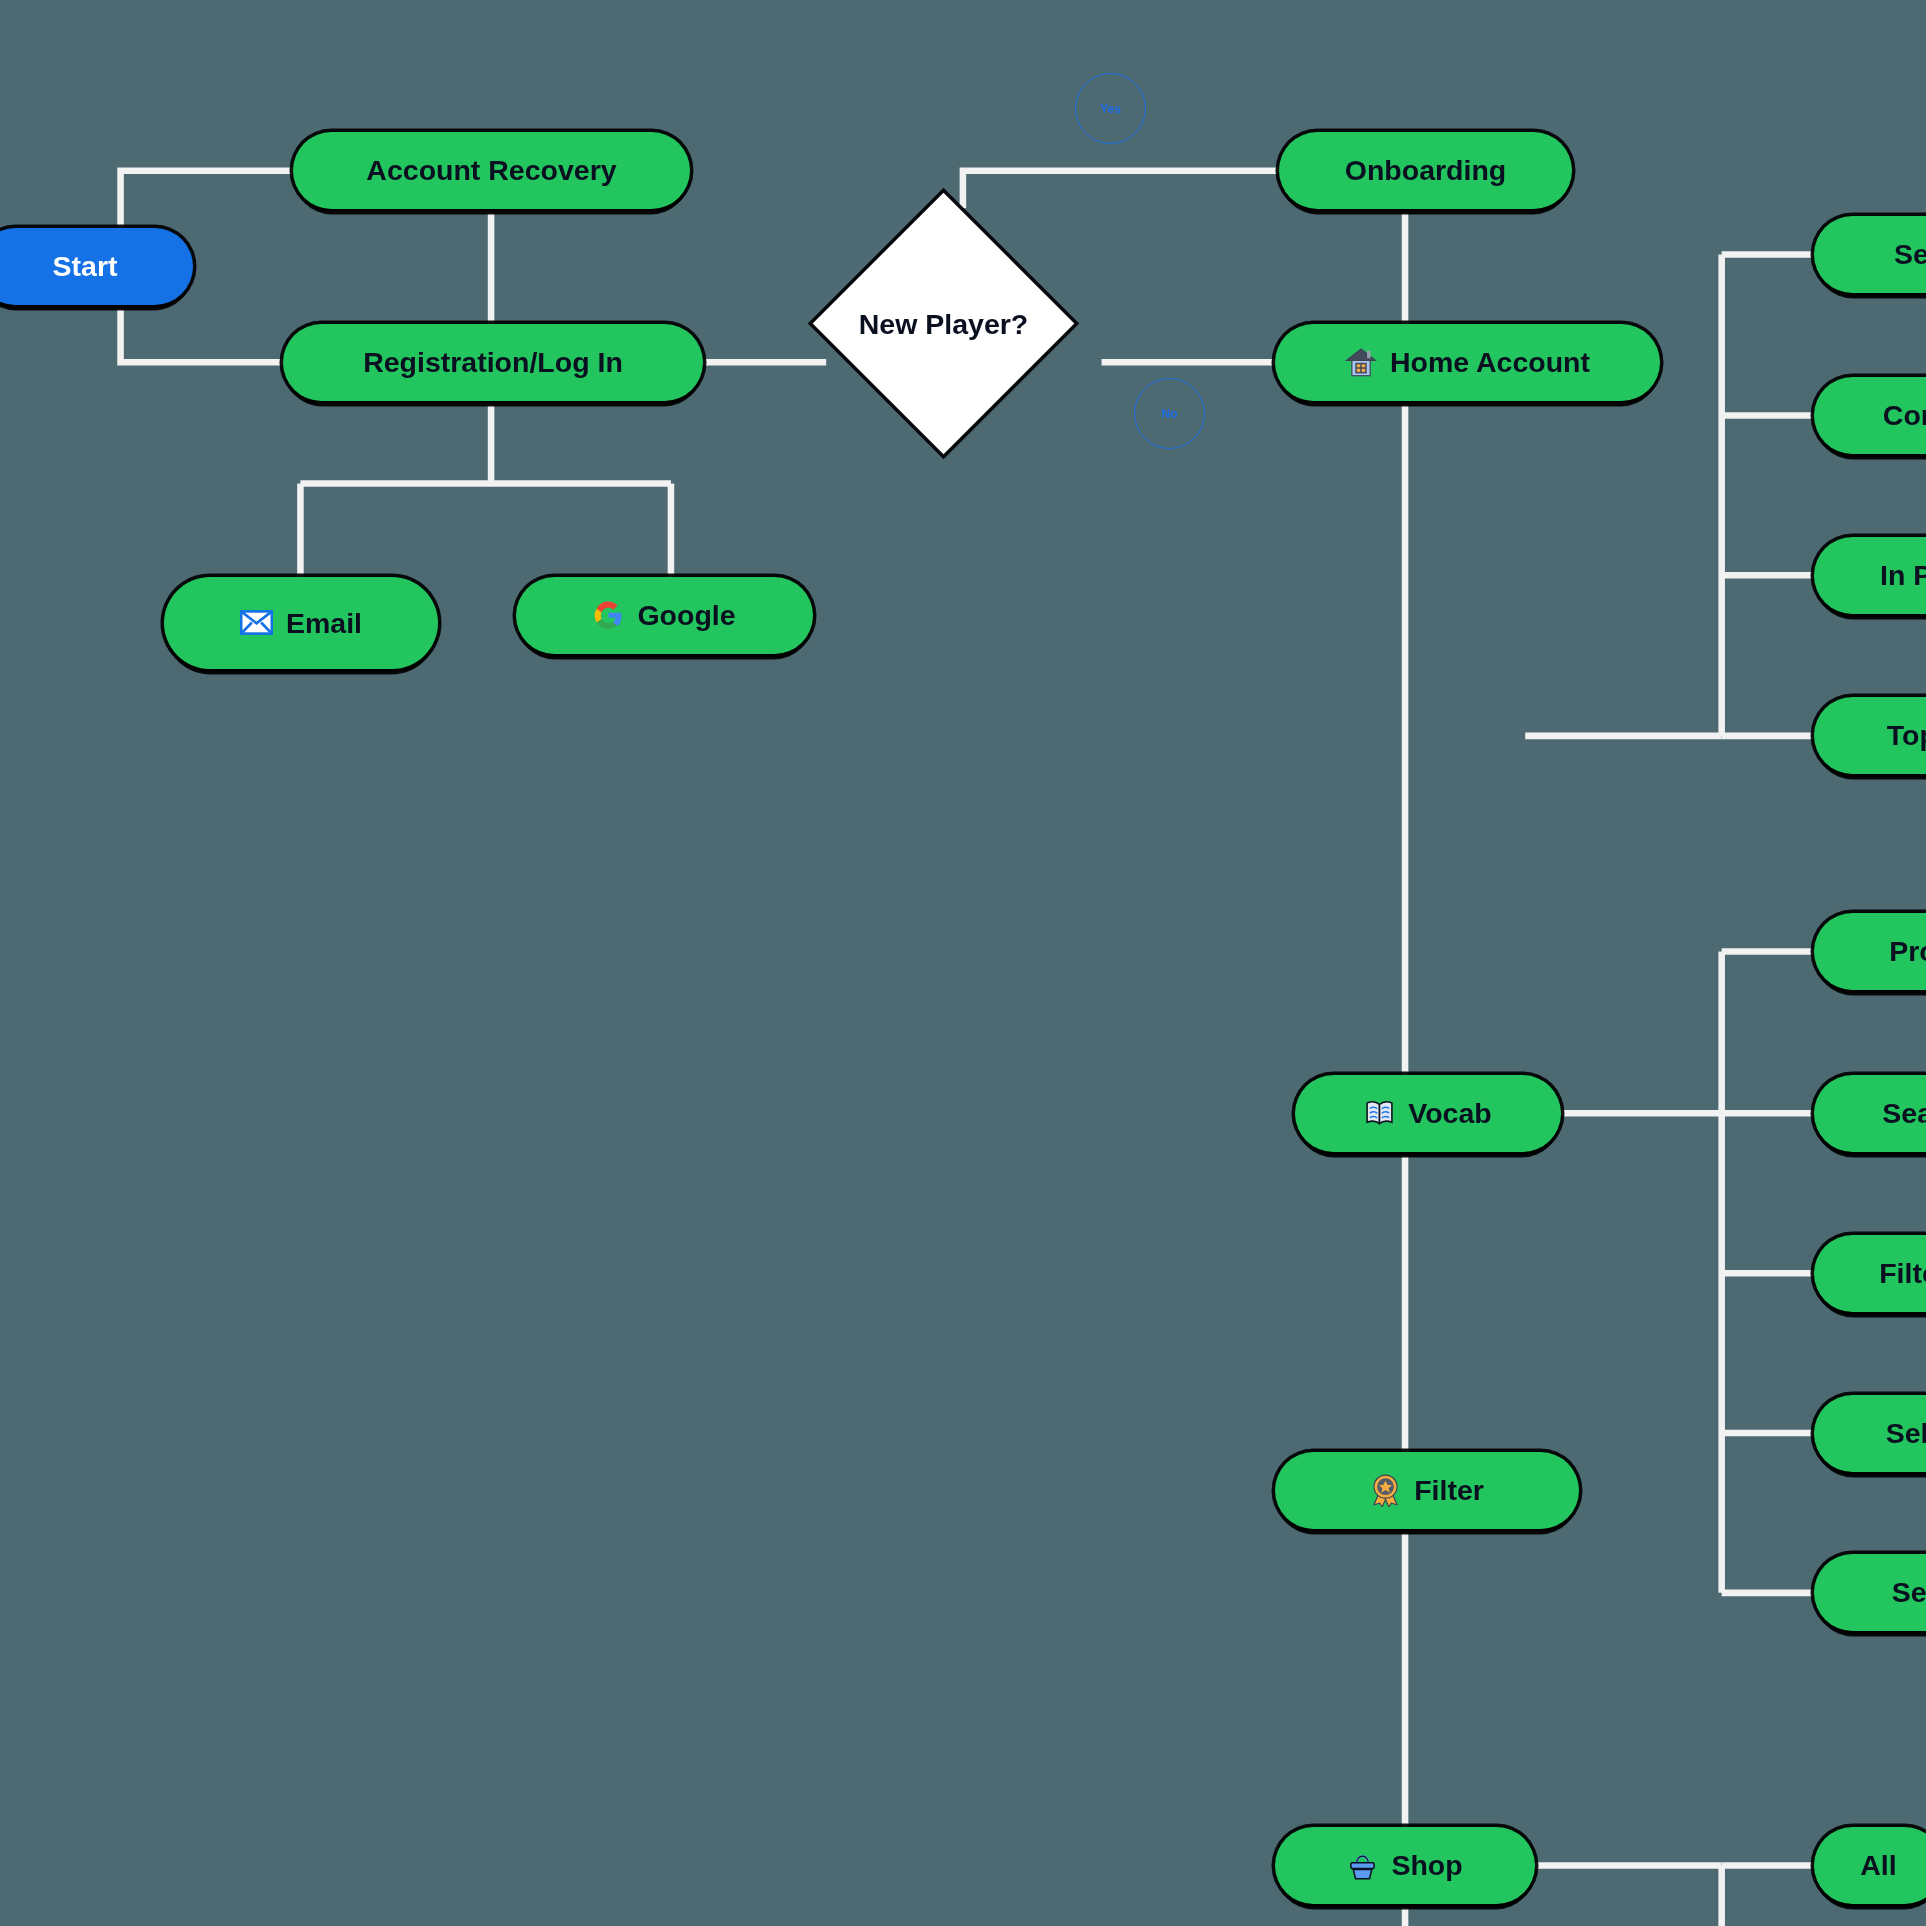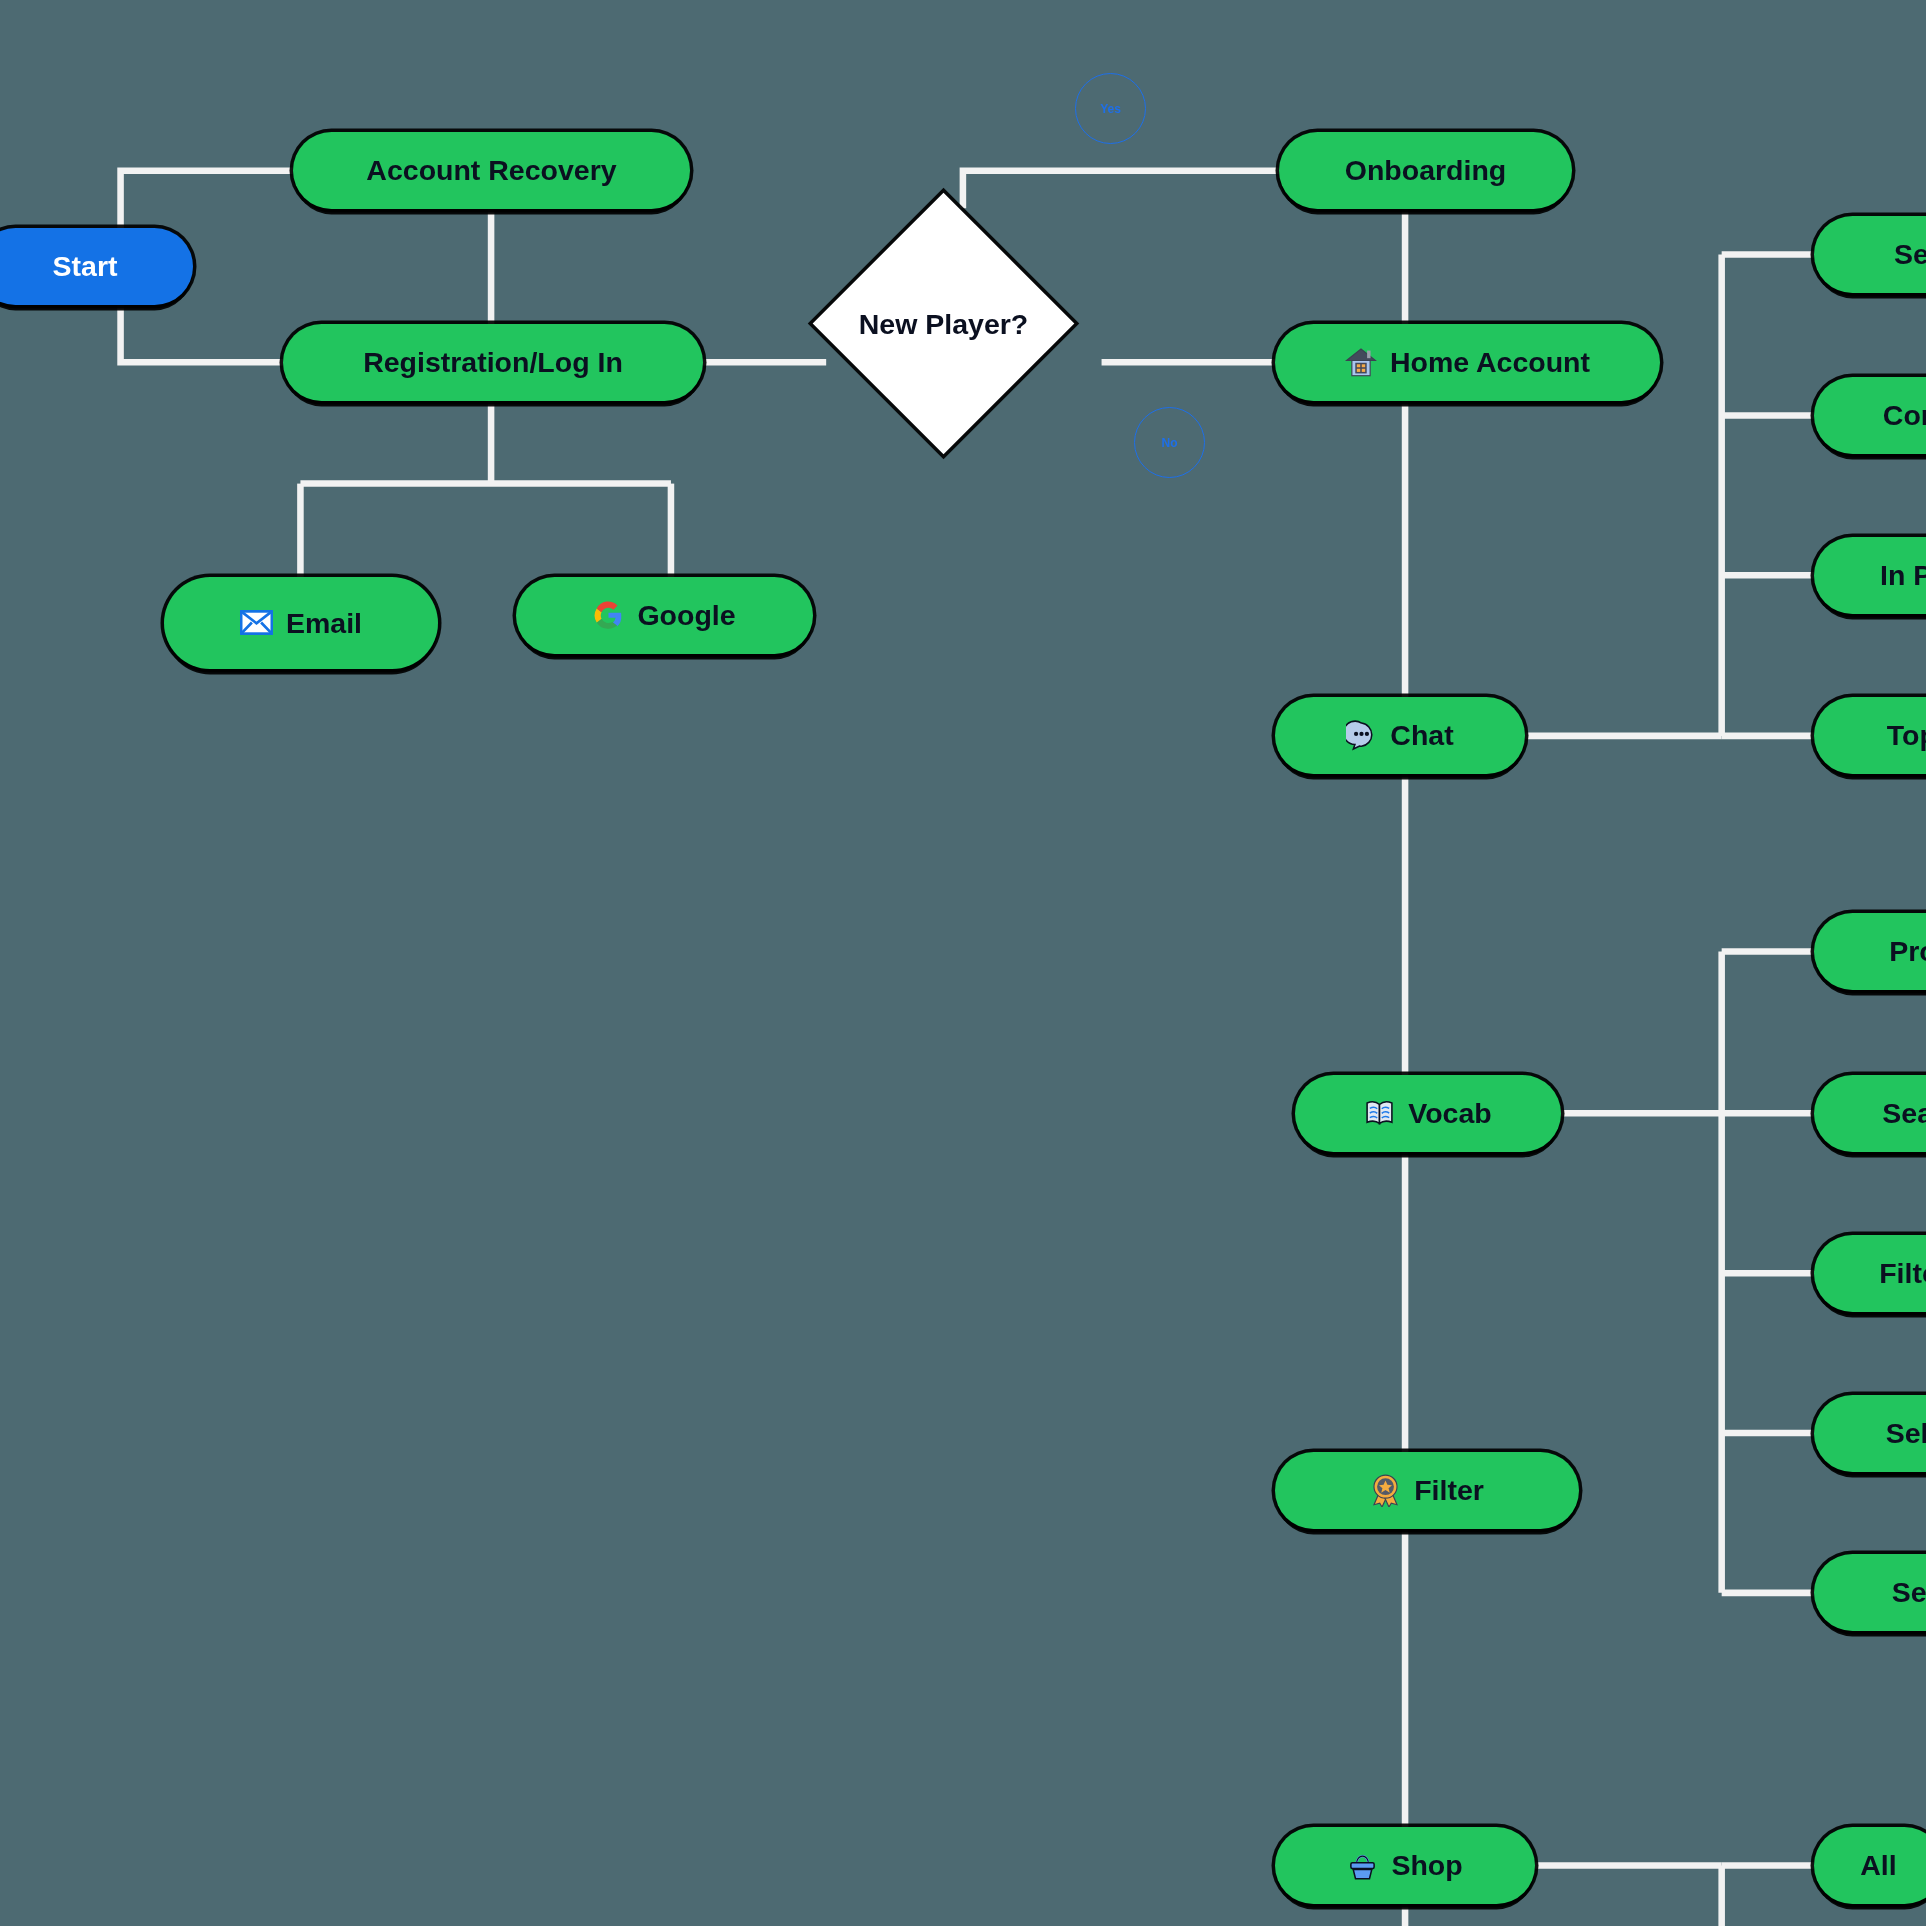--- a/index.html
+++ b/index.html
@@ -161,52 +161,41 @@
   </div>
 
   <div class="diamond" style="left:851px;top:231px;width:185px;height:185px;transform:rotate(45deg);">
     <span class="dlbl">New Player?</span>
   </div>
 
   <div class="badge" style="left:1075px;top:73px;width:69px;height:69px;">
     <span>Yes</span>
   </div>
 
-  <div class="badge" style="left:1134px;top:407px;width:69px;height:69px;">
+  <div class="badge" style="left:1134px;top:378px;width:69px;height:69px;">
     <span>No</span>
   </div>
 
   <div class="node" style="left:1279px;top:132px;width:293px;height:77px;">
     <span class="lbl">Onboarding</span>
   </div>
 
   <div class="node" style="left:1275px;top:324px;width:385px;height:77px;">
     <span class="ico">
       <svg width="32" height="32" viewBox="0 0 84 84">
         <rect x="18" y="36" width="48" height="42" fill="#aac6ef" stroke="#3b4252" stroke-width="3"></rect>
         <path d="M4 38 L42 8 L80 38 Z" fill="#434a5c" stroke="#3b4252" stroke-width="3"></path>
         <rect x="58" y="12" width="9" height="20" fill="#9aa2ad"></rect>
         <rect x="29" y="46" width="26" height="24" fill="#f4ab4a" stroke="#434a5c" stroke-width="4"></rect>
         <path d="M42 46 v24 M29 58 h26" stroke="#434a5c" stroke-width="4"></path>
       </svg>
     </span>
     <span class="lbl">Home Account</span>
   </div>
 
-  <div class="node" style="left:1275px;top:697px;width:250px;height:77px;">
-    <span class="ico">
-      <svg width="31" height="31" viewBox="0 0 80 80">
-        <path d="M40 8 a30 30 0 1 0 -17 55 l-4 12 16 -8 a30 30 0 0 0 5 0.6 a30 30 0 0 0 0 -59.6z" fill="#b6ccea" stroke="#0b1020" stroke-width="4"></path>
-        <circle cx="26" cy="36" r="5.5" fill="#0b1020"></circle>
-        <circle cx="40" cy="36" r="5.5" fill="#0b1020"></circle>
-        <circle cx="54" cy="36" r="5.5" fill="#0b1020"></circle>
-      </svg>
-    </span>
-    <span class="lbl">Chat</span>
-  </div>
 
   <div class="node" style="left:1814px;top:216px;width:445px;height:77px;">
     <span class="lbl">Search Conversation</span>
   </div>
 
   <div class="node" style="left:1814px;top:377px;width:285px;height:77px;">
     <span class="lbl">Completed</span>
   </div>
 
   <div class="node" style="left:1814px;top:537px;width:289px;height:77px;">

